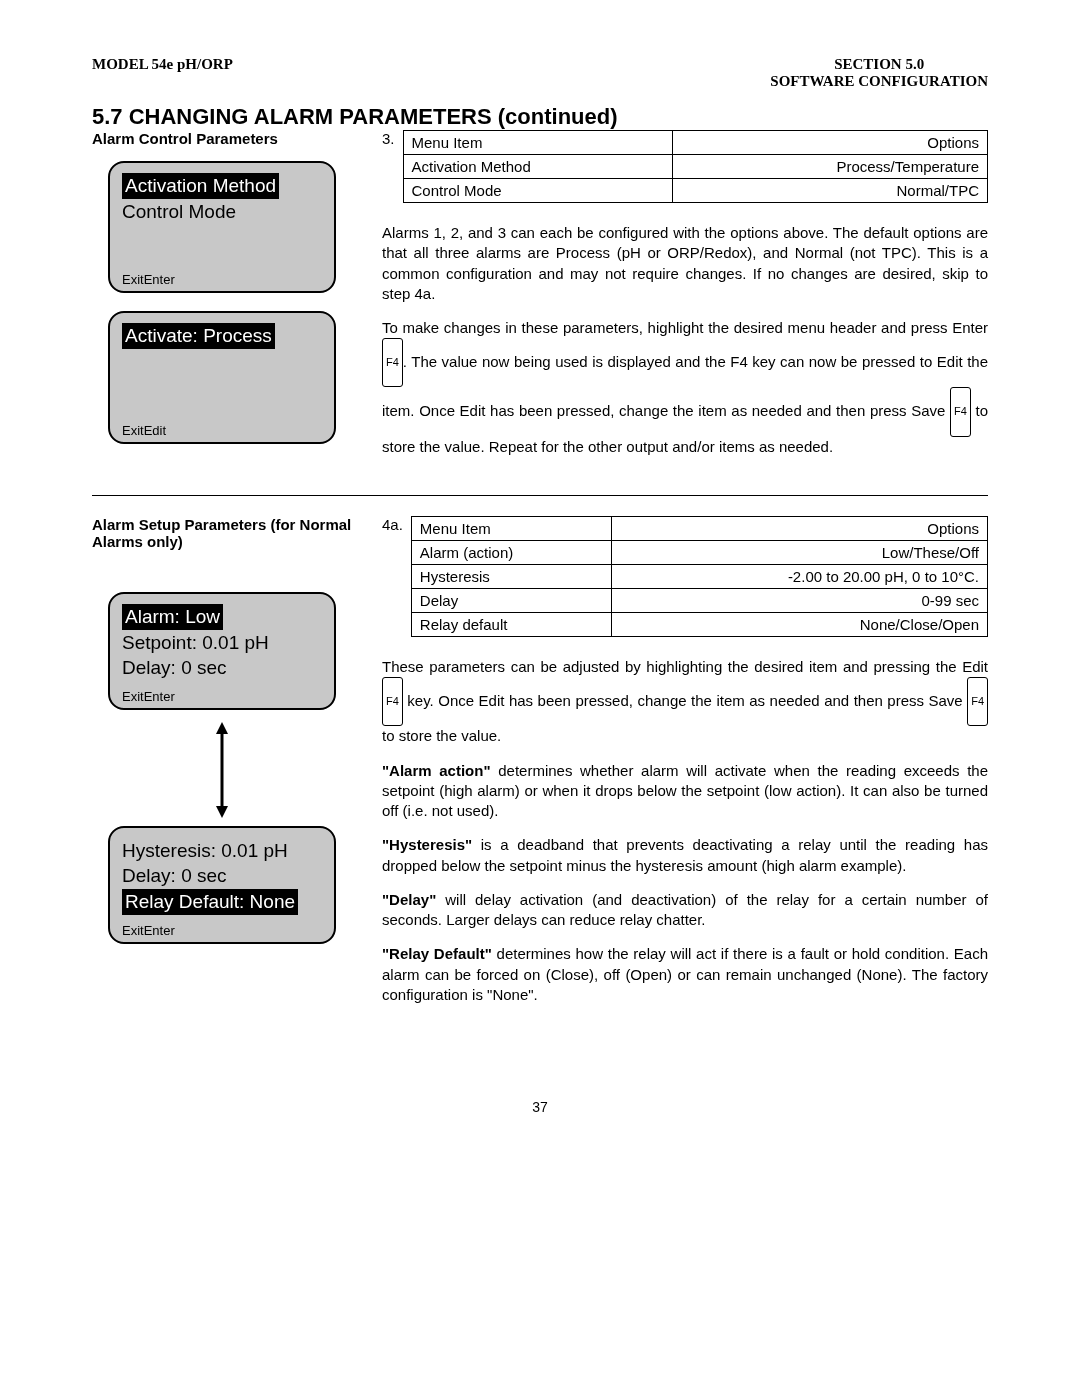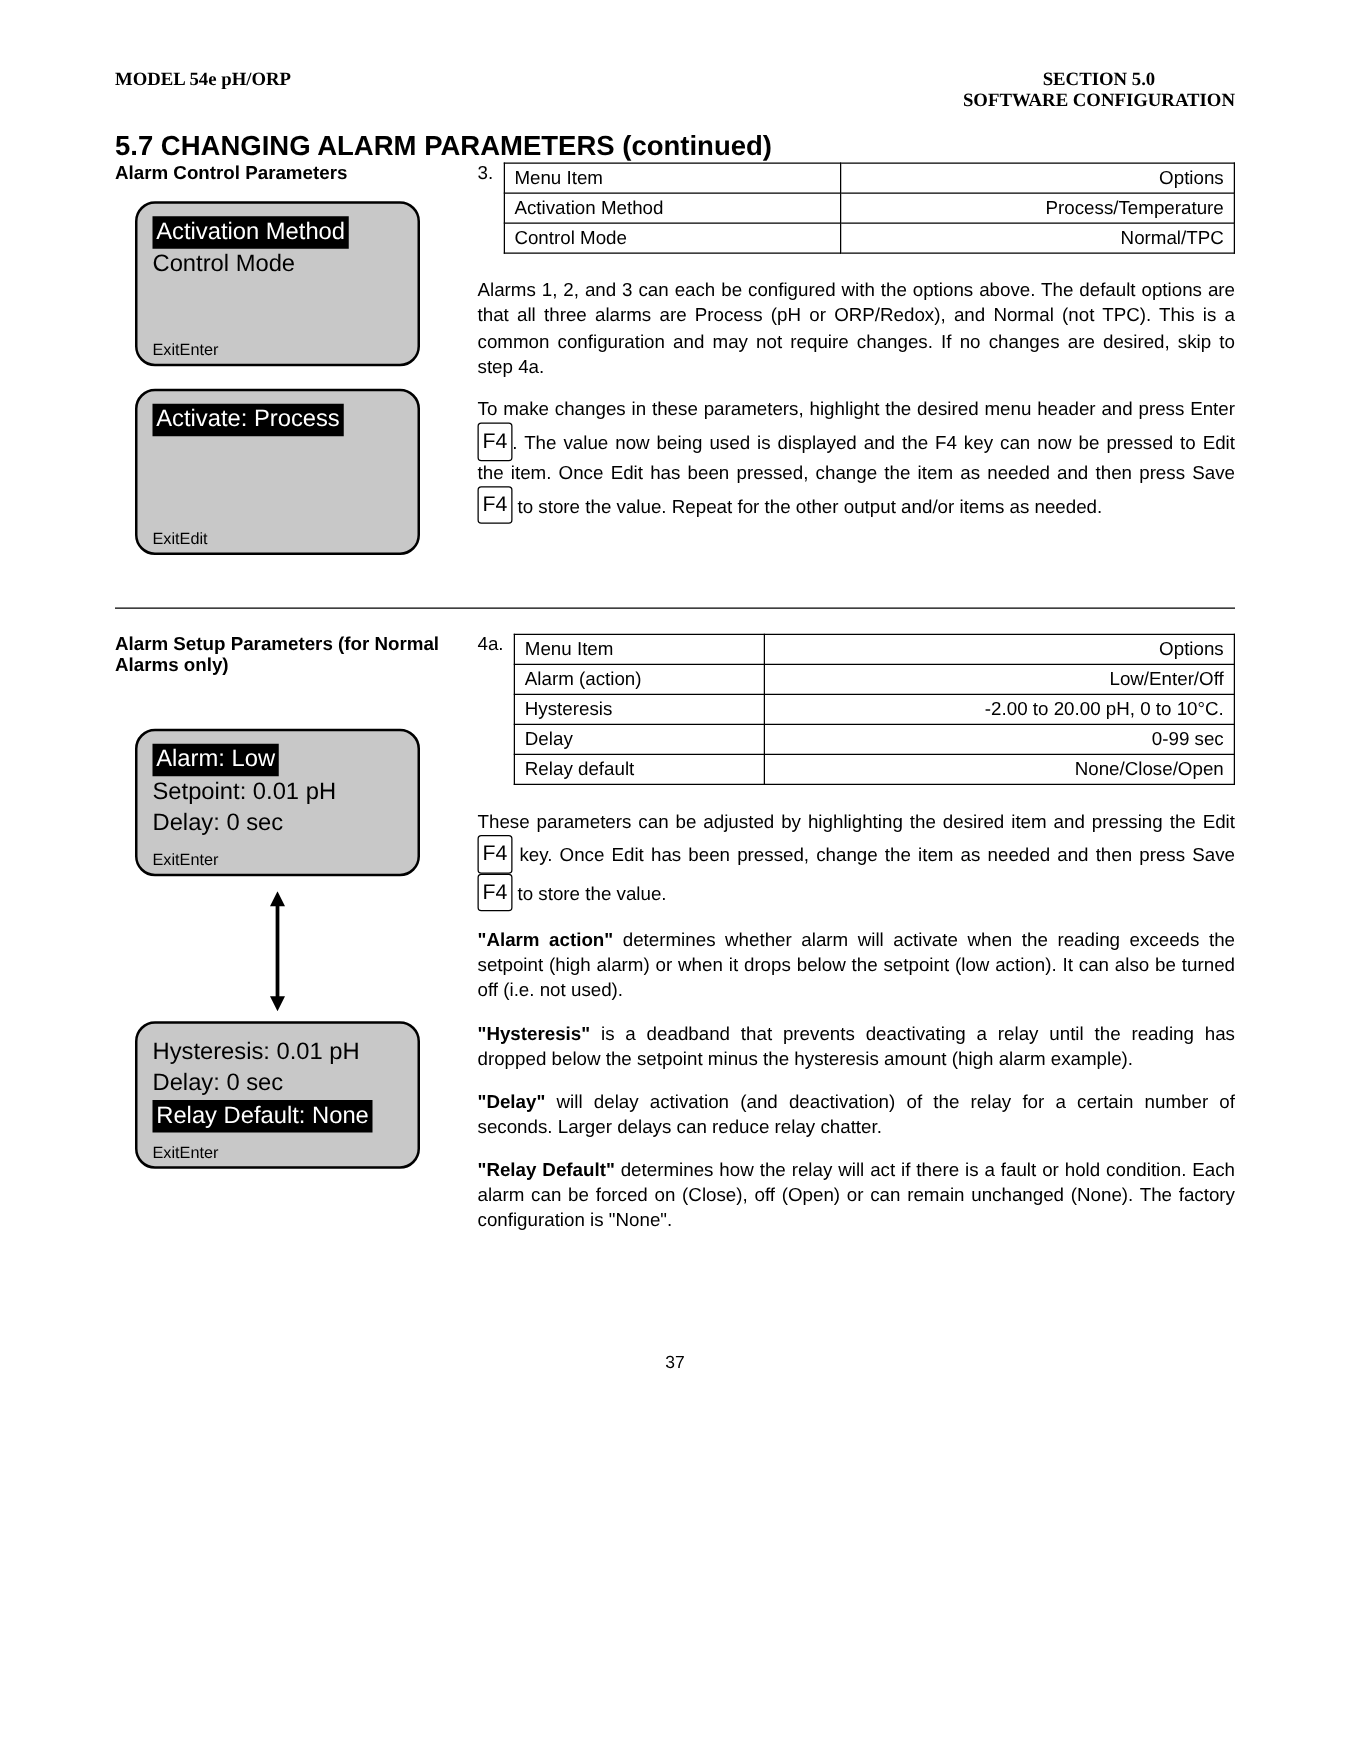--- a/index.html
+++ b/index.html
@@ -39,21 +39,21 @@
   .lcd.med .lcd-foot { margin-top: 12px; }
   .lcd.med2 .lcd-foot { margin-top: 8px; }
 
   
   table.opt { border-collapse: collapse; width: 100%; margin-bottom: 20px; }
   table.opt td, table.opt th { border: 1px solid #000; padding: 3px 8px; font-size: 15px; font-weight: normal; text-align: left; }
   table.opt th.right, table.opt td.right { text-align: right; }
 
   .body-text p { margin-bottom: 14px; text-align: justify; line-height: 1.35; }
   .body-text strong { font-weight: bold; }
-  .keycap { display: inline-block; border: 1px solid #000; border-radius: 3px; font-size: 17px; padding: 4px 3px; line-height: 1.2; vertical-align: 1px; }
+  .keycap { display: inline-block; border: 1px solid #000; border-radius: 3px; font-size: 11px; padding: 17px 3px; line-height: 1.2; vertical-align: 1px; }
 
   hr.divider { border: none; border-top: 1.5px solid #000; margin: 24px 0 20px 0; }
 
   .arrow-between { text-align: center; margin: -6px 0 8px 0; }
   .arrow-between svg { display: block; margin: 0 auto; }
 
   .page-num { text-align: center; font-weight: normal; font-size: 14px; margin-top: 80px; }
 
   .table-wrap { display: flex; align-items: flex-start; }
 </style>
@@ -162,21 +162,21 @@
     <div class="table-wrap">
       <span class="step-num">4a.</span>
       <table class="opt">
         <tbody>
             <tr>
           <th>Menu Item</th>
           <th class="right">Options</th>
         </tr>
         <tr>
               <td>Alarm (action)</td>
-              <td class="right">Low/Enter/Off</td>
+              <td class="right">Low/These/Off</td>
             </tr>
         <tr>
               <td>Hysteresis</td>
               <td class="right">-2.00 to 20.00 pH, 0 to 10°C.</td>
             </tr>
         <tr>
               <td>Delay</td>
               <td class="right">0-99 sec</td>
             </tr>
         <tr>

